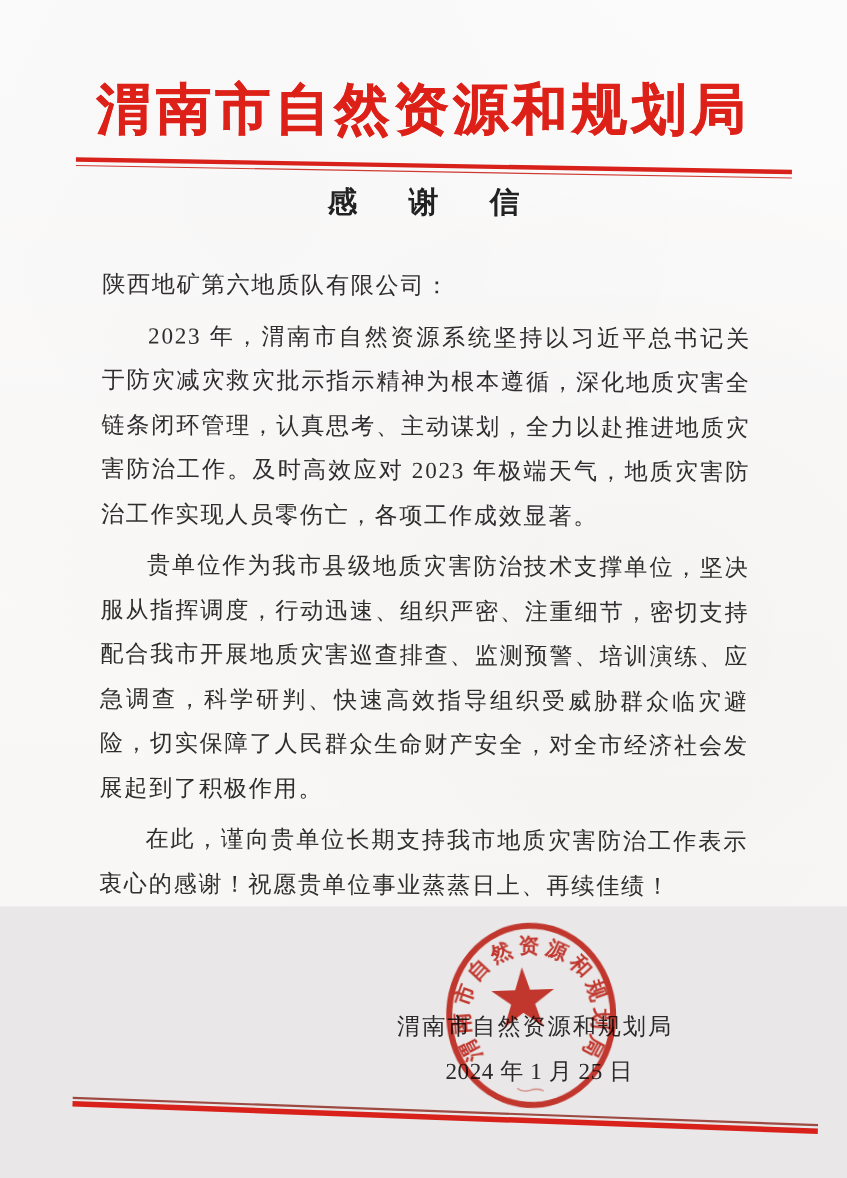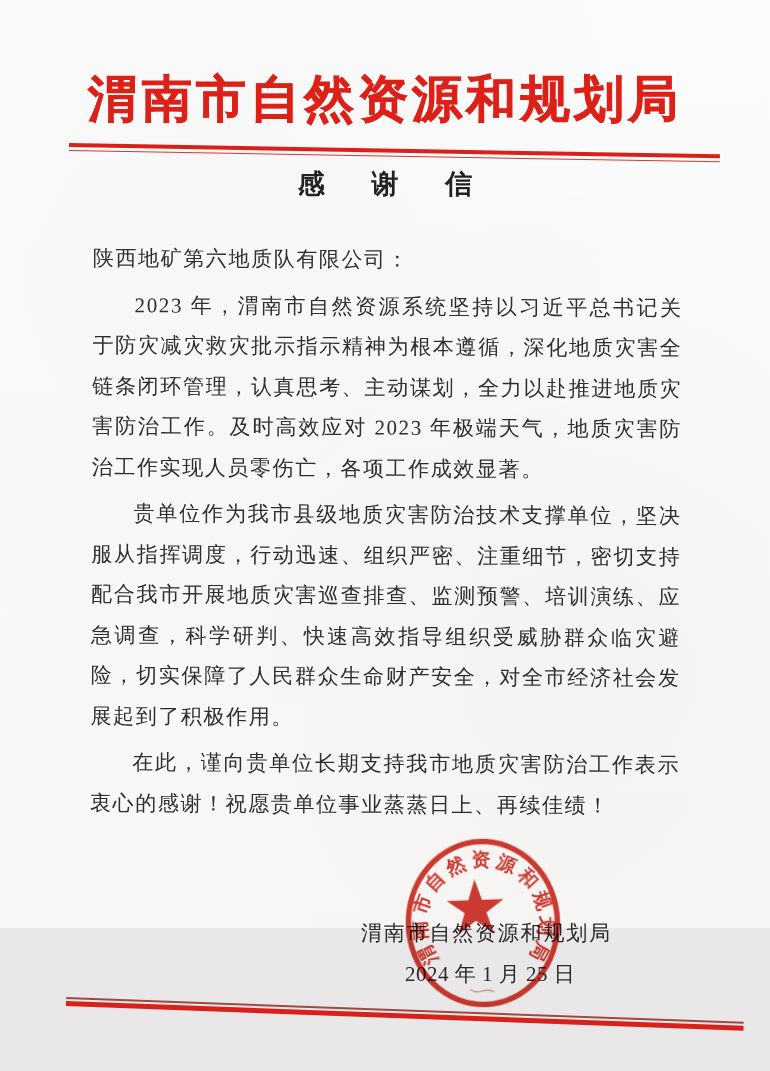--- a/index.html
+++ b/index.html
@@ -2,21 +2,21 @@
 <html lang="zh"><head>
 <meta charset="utf-8">
 <style>
   html,body{margin:0;padding:0;}
   body{
     width:770px;height:1071px;overflow:hidden;
     font-family:"Liberation Serif","DejaVu Serif",serif;
     background:#e9e7e7;
   }
   .page{
-    position:relative;width:770px;height:928px;
+    position:relative;width:770px;height:824px;
     background:
       radial-gradient(ellipse at 30% 20%, rgba(0,0,0,0.012), transparent 60%),
       radial-gradient(ellipse at 75% 70%, rgba(0,0,0,0.018), transparent 55%),
       linear-gradient(#fcfbfb,#f8f7f6);
   }
   
   .agency-title{
     position:absolute;left:0;top:66px;width:770px;
     text-align:center;
     font-size:50px;font-weight:bold;

